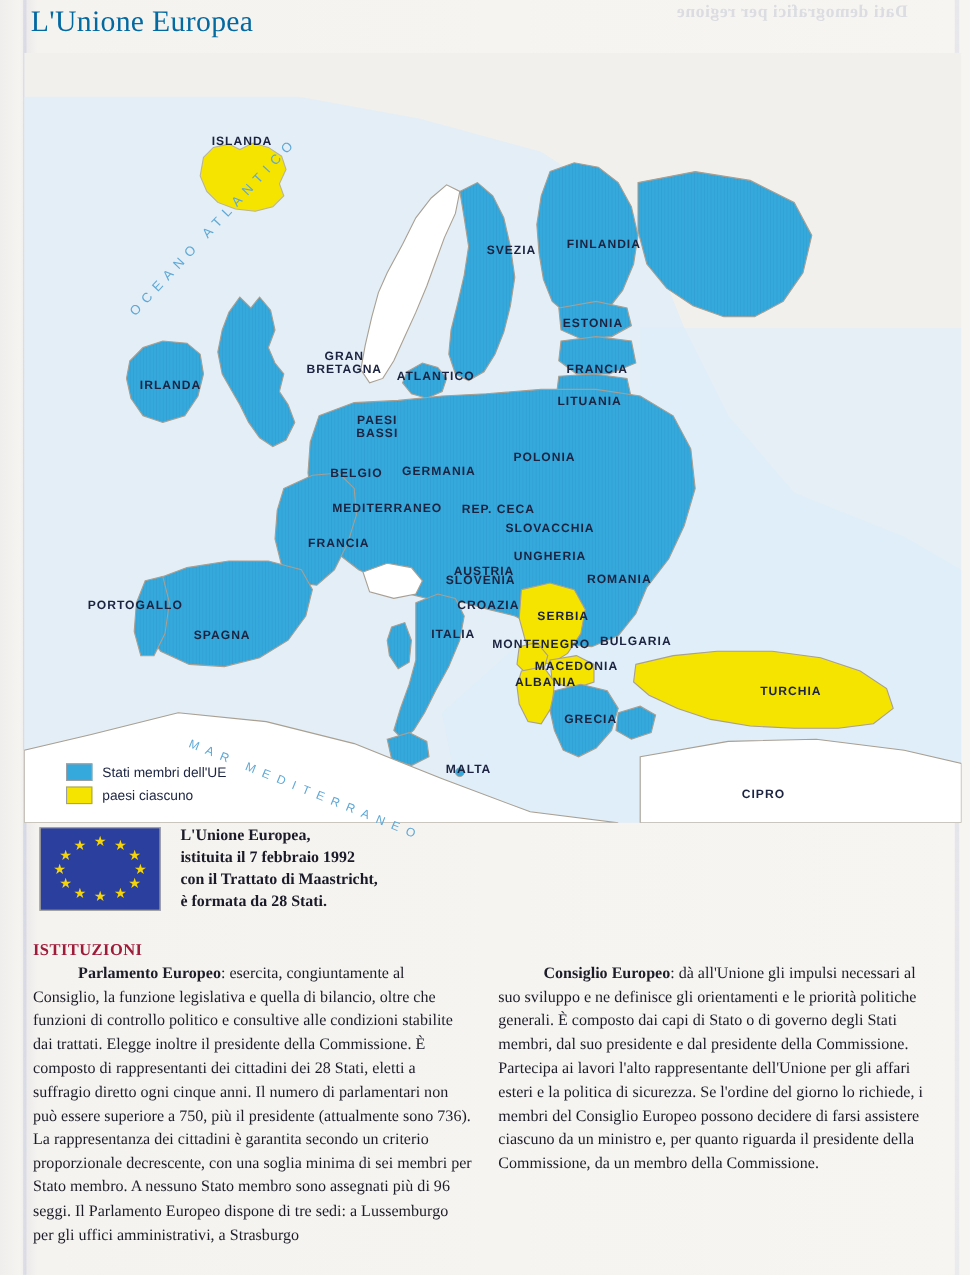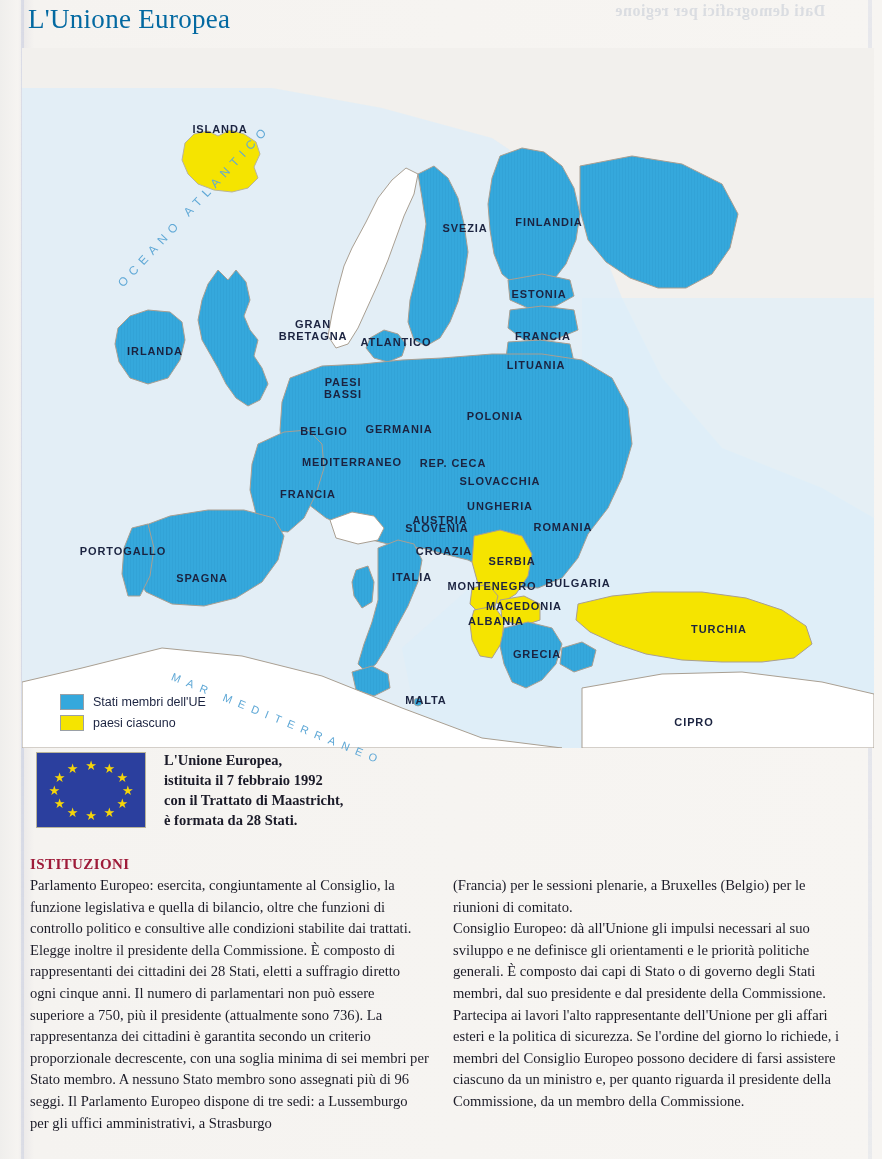--- a/index.html
+++ b/index.html
@@ -82,21 +82,21 @@
 
   
   .inst{position:absolute;left:30px;top:856px;width:822px;}
   .insthead{
     font-family:"Liberation Serif",serif;font-weight:bold;
     font-size:15px;color:#9e1b39;letter-spacing:.4px;margin-bottom:2px;
   }
   .cols{display:flex;gap:24px;}
   .col{width:400px;font-size:14.6px;line-height:21.6px;color:#1c1c28;text-align:left;}
   .col p{margin:0;}
-  .b{font-weight:normal;}
+  .b{font-weight:bold;margin-left:41px;}
   .i{font-style:italic;}
 </style>
 </head>
 <body>
 
 <div class="page"></div>
 <div class="scanline"></div>
 <div class="scanline2"></div>
 
 <div class="ghost" style="left:615px;top:2px;font-size:16px;">Dati demografici per regione</div>
@@ -269,17 +269,16 @@
   </div>
 </div>
 
 <div class="inst">
   <div class="insthead">ISTITUZIONI</div>
   <div class="cols">
     <div class="col">
       <p><span class="b">Parlamento Europeo</span><span>: esercita, congiuntamente al Consiglio, la funzione legislativa e quella di bilancio, oltre che funzioni di controllo politico e consultive alle condizioni stabilite dai trattati. Elegge inoltre il presidente della Commissione. È composto di rappresentanti dei cittadini dei 28 Stati, eletti a suffragio diretto ogni cinque anni. Il numero di parlamentari non può essere superiore a 750, più il presidente (attualmente sono 736). La rappresentanza dei cittadini è garantita secondo un criterio proporzionale decrescente, con una soglia minima di sei membri per Stato membro. A nessuno Stato membro sono assegnati più di 96 seggi. Il Parlamento Europeo dispone di tre sedi: a Lussemburgo per gli uffici amministrativi, a Strasburgo</span></p>
     </div>
     <div class="col">
-      <p>(Francia) per le sessioni plenarie, a Bruxelles (Belgio) per le riunioni di comitato.</p>
       <p><span class="b">Consiglio Europeo</span><span>: dà all'Unione gli impulsi necessari al suo sviluppo e ne definisce gli orientamenti e le priorità politiche generali. È composto dai capi di Stato o di governo degli Stati membri, dal suo presidente e dal presidente della Commissione. Partecipa ai lavori l'alto rappresentante dell'Unione per gli affari esteri e la politica di sicurezza. Se l'ordine del giorno lo richiede, i membri del Consiglio Europeo possono decidere di farsi assistere ciascuno da un ministro e, per quanto riguarda il presidente della Commissione, da un membro della Commissione.</span></p>
     </div>
   </div>
 </div>
 
 </body></html>

